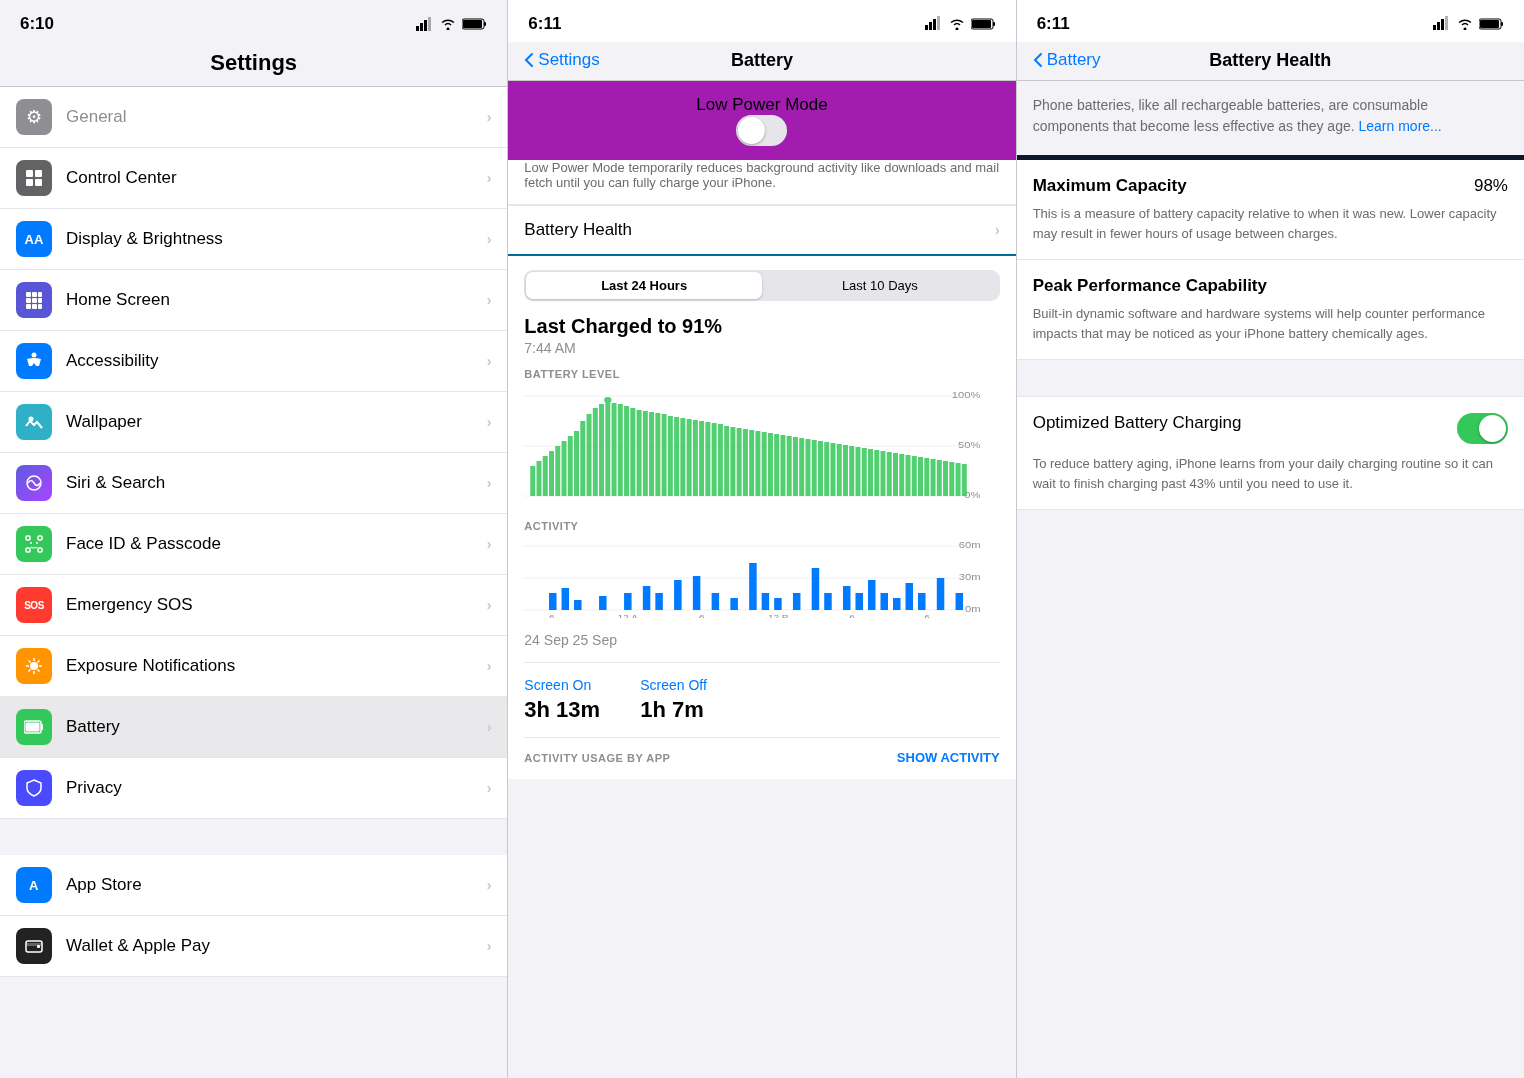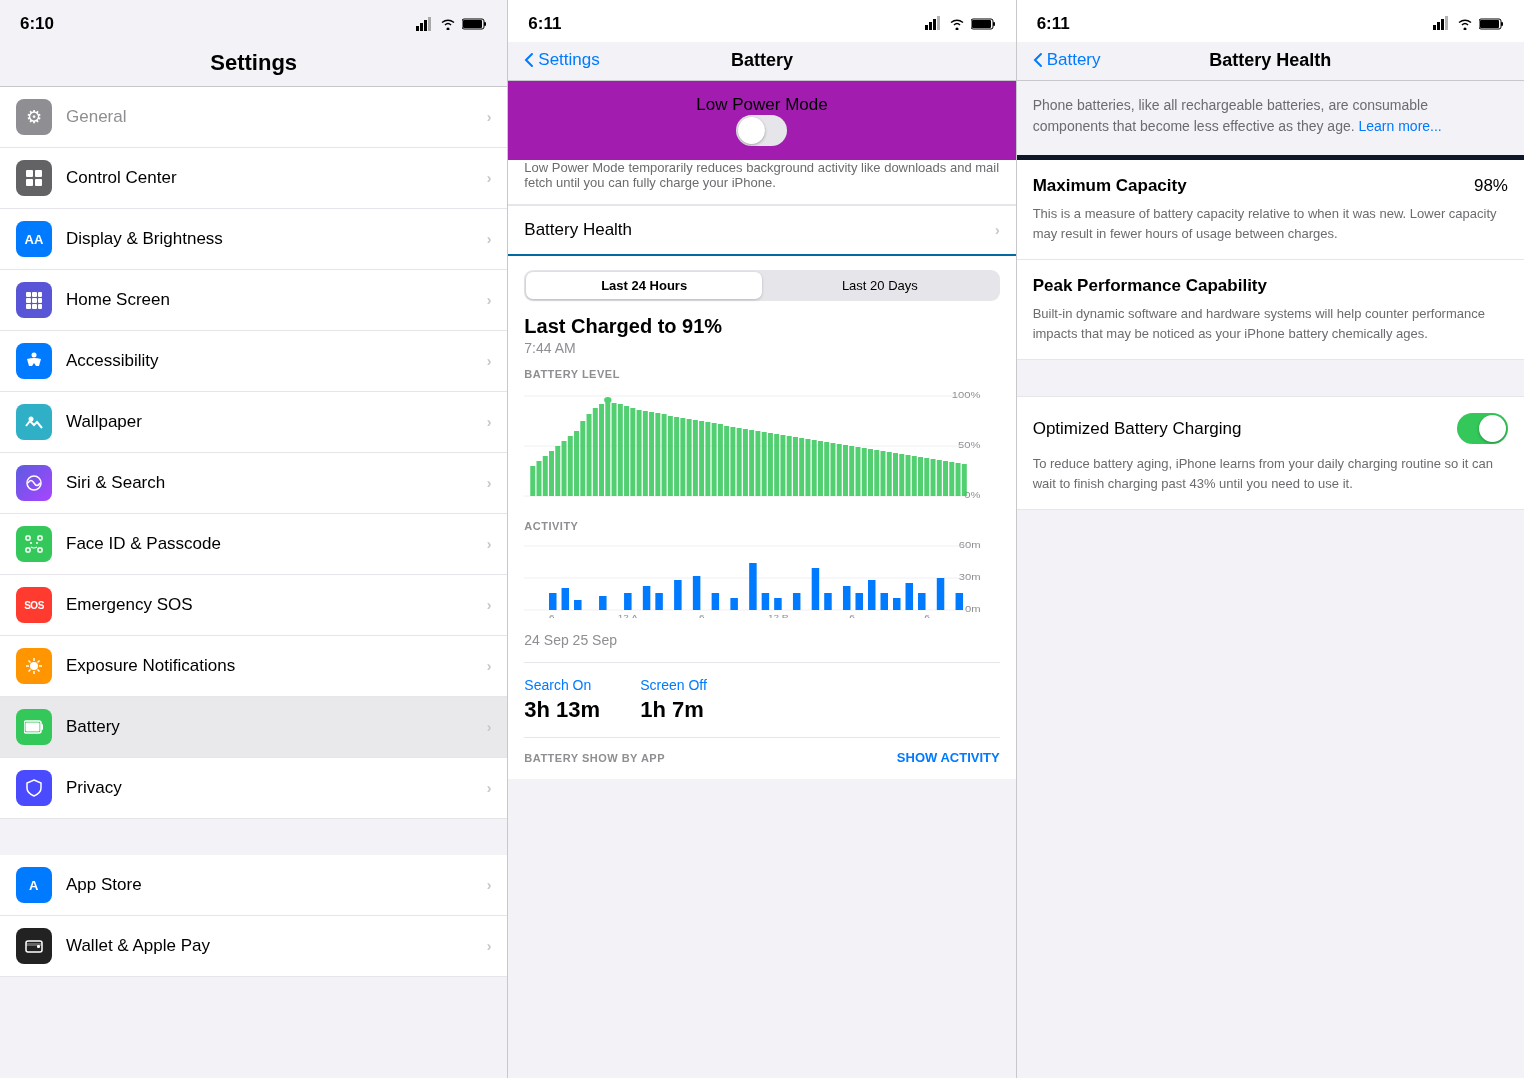--- a/index.html
+++ b/index.html
@@ -369,21 +369,20 @@
 
     .optimized-section {
       background: #fff;
       padding: 16px;
       border-top: 1px solid #e5e5ea;
       border-bottom: 1px solid #e5e5ea;
     }
 
     .optimized-row {
       display: flex;
-      align-items: center;
       justify-content: space-between;
       margin-bottom: 10px;
     }
 
     .optimized-title {
       font-size: 17px;
       color: #000;
     }
 
     .optimized-desc {
@@ -642,21 +641,21 @@
 
   <div class="battery-health-row">
     <span class="battery-health-label">Battery Health</span>
     <span class="chevron">›</span>
   </div>
 
   <div class="chart-container">
     
     <div class="time-selector">
       <div class="time-btn active">Last 24 Hours</div>
-      <div class="time-btn">Last 20 Days</div>
+      <div class="time-btn">Last 10 Days</div>
     </div>
 
     <div class="charge-title">Last Charged to 91%</div>
     <div class="charge-time">7:44 AM</div>
 
     
     <div class="chart-label">BATTERY LEVEL</div>
     <svg class="battery-chart" viewBox="0 0 380 120" preserveAspectRatio="none">
 
       <text x="365" y="12" font-size="9" fill="#8e8e93" text-anchor="end">100%</text>
@@ -795,32 +794,32 @@
       <text x="260" y="82" font-size="8" fill="#8e8e93">6</text>
       <text x="320" y="82" font-size="8" fill="#8e8e93">6</text>
     </svg>
 
     
     <div style="font-size:14px;color:#8e8e93;margin-top:10px;">24 Sep  25 Sep</div>
 
     
     <div class="screen-usage">
       <div>
-        <div class="usage-item-label">Search On</div>
+        <div class="usage-item-label">Screen On</div>
         <div class="usage-item-value">3h 13m</div>
       </div>
       <div>
         <div class="usage-item-label">Screen Off</div>
         <div class="usage-item-value">1h 7m</div>
       </div>
     </div>
 
     
     <div style="border-top:1px solid #e5e5ea;margin-top:14px;padding-top:12px;display:flex;justify-content:space-between;align-items:center;">
-      <span style="font-size:11px;color:#8e8e93;font-weight:600;letter-spacing:0.5px;">BATTERY SHOW BY APP</span>
+      <span style="font-size:11px;color:#8e8e93;font-weight:600;letter-spacing:0.5px;">ACTIVITY USAGE BY APP</span>
       <span style="font-size:13px;color:#007aff;font-weight:600;">SHOW ACTIVITY</span>
     </div>
   </div>
 </div>
 
 <div class="panel3">
 
   <div class="status-bar white">
     <span class="status-time">6:11</span>
     <div class="status-icons">

